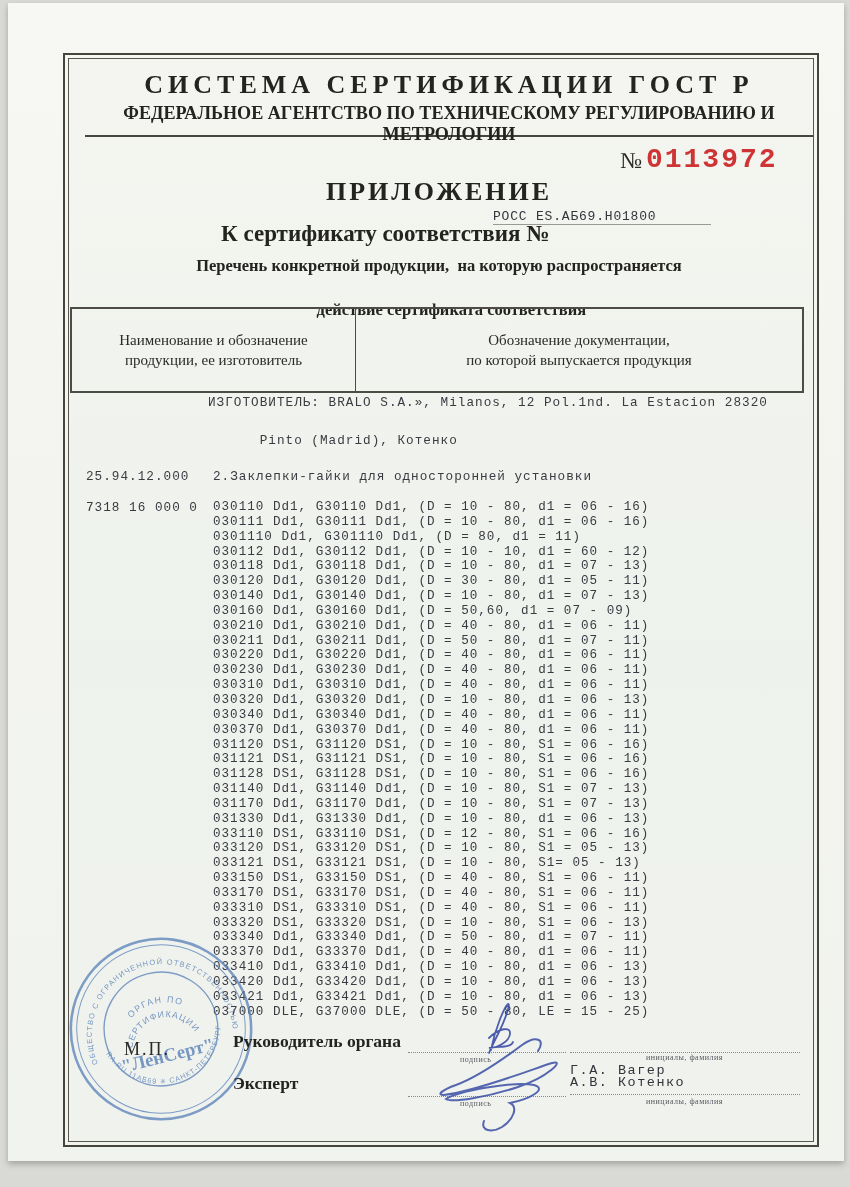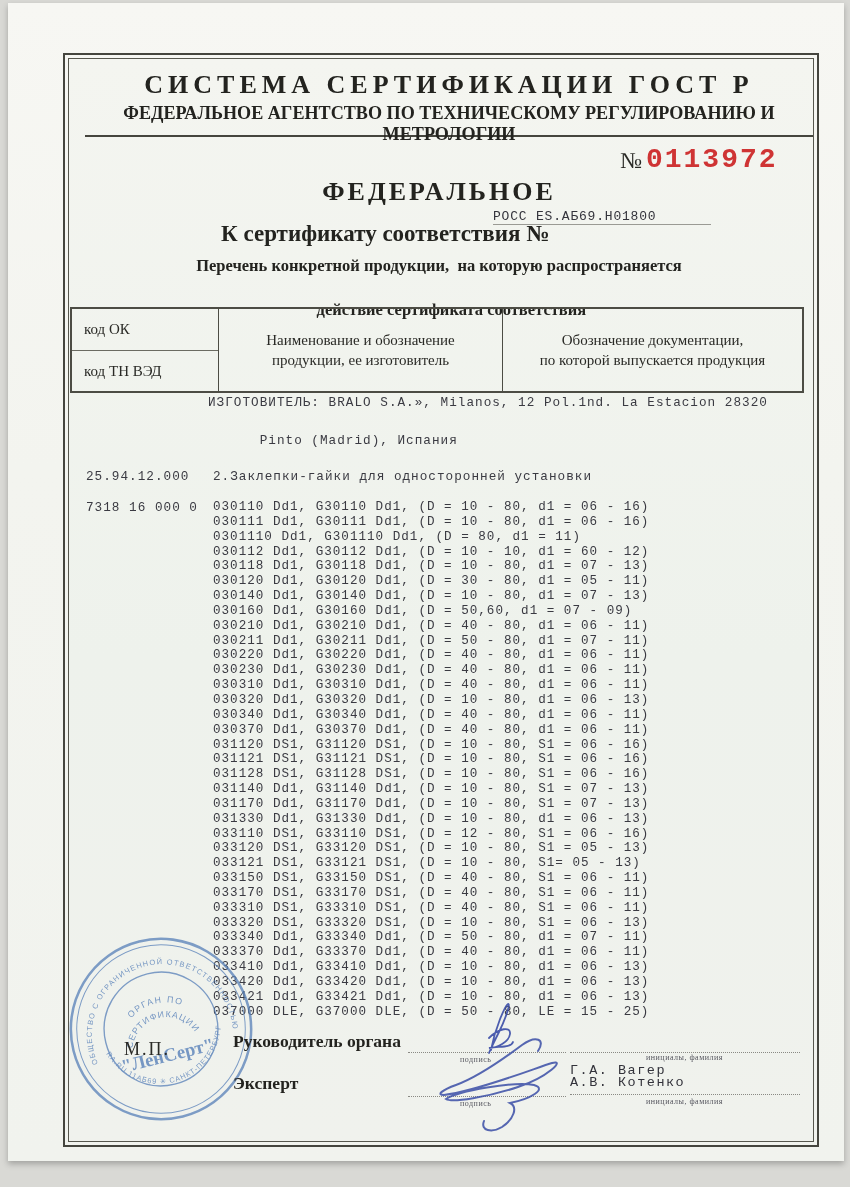--- a/index.html
+++ b/index.html
@@ -115,49 +115,45 @@
           <div class="agency-title">ФЕДЕРАЛЬНОЕ АГЕНТСТВО ПО ТЕХНИЧЕСКОМУ РЕГУЛИРОВАНИЮ И МЕТРОЛОГИИ</div>
         </div>
       </div>
     </div>
 
     <div class="form-number">
       <span class="number-sign">№</span>
       <span class="number-value">0113972</span>
     </div>
 
-    <div class="appendix-title">ФЕДЕРАЛЬНОЕ</div>
+    <div class="appendix-title">ПРИЛОЖЕНИЕ</div>
 
     <div class="cert-label">К сертификату соответствия №</div>
     <div class="cert-number">РОСС ES.АБ69.Н01800</div>
 
     <div class="subtitle"><span>Перечень конкретной продукции,  на которую распространяется</span><br>
       <span>действие сертификата соответствия</span></div>
 
     <div class="ptable">
-      <div class="c1">
-        <div class="top hd">код ОК</div>
-        <div class="hd">код ТН ВЭД</div>
-      </div>
       <div class="c2">
         <div class="hd">
           <span>Наименование и обозначение</span><br>
           <span>продукции, ее изготовитель</span>
         </div>
       </div>
       <div class="c3">
         <div class="hd">
           <span>Обозначение документации,</span><br>
           <span>по которой выпускается продукция</span>
         </div>
       </div>
     </div>
 
     <div class="manufacturer mono"><span>ИЗГОТОВИТЕЛЬ: BRALO S.A.», Milanos, 12 Pol.1nd. La Estacion 28320</span><br>
-      <span>Pinto (Madrid), Испания</span></div>
+      <span>Pinto (Madrid), Котенко</span></div>
 
     <div class="code-ok mono">25.94.12.000</div>
     <div class="category mono">2.Заклепки-гайки для односторонней установки</div>
     <div class="code-tnved mono">7318 16 000 0</div>
 
     <div class="product-list mono">030110 Dd1, G30110 Dd1, (D = 10 - 80, d1 = 06 - 16)
 030111 Dd1, G30111 Dd1, (D = 10 - 80, d1 = 06 - 16)
 0301110 Dd1, G301110 Dd1, (D = 80, d1 = 11)
 030112 Dd1, G30112 Dd1, (D = 10 - 10, d1 = 60 - 12)
 030118 Dd1, G30118 Dd1, (D = 10 - 80, d1 = 07 - 13)

